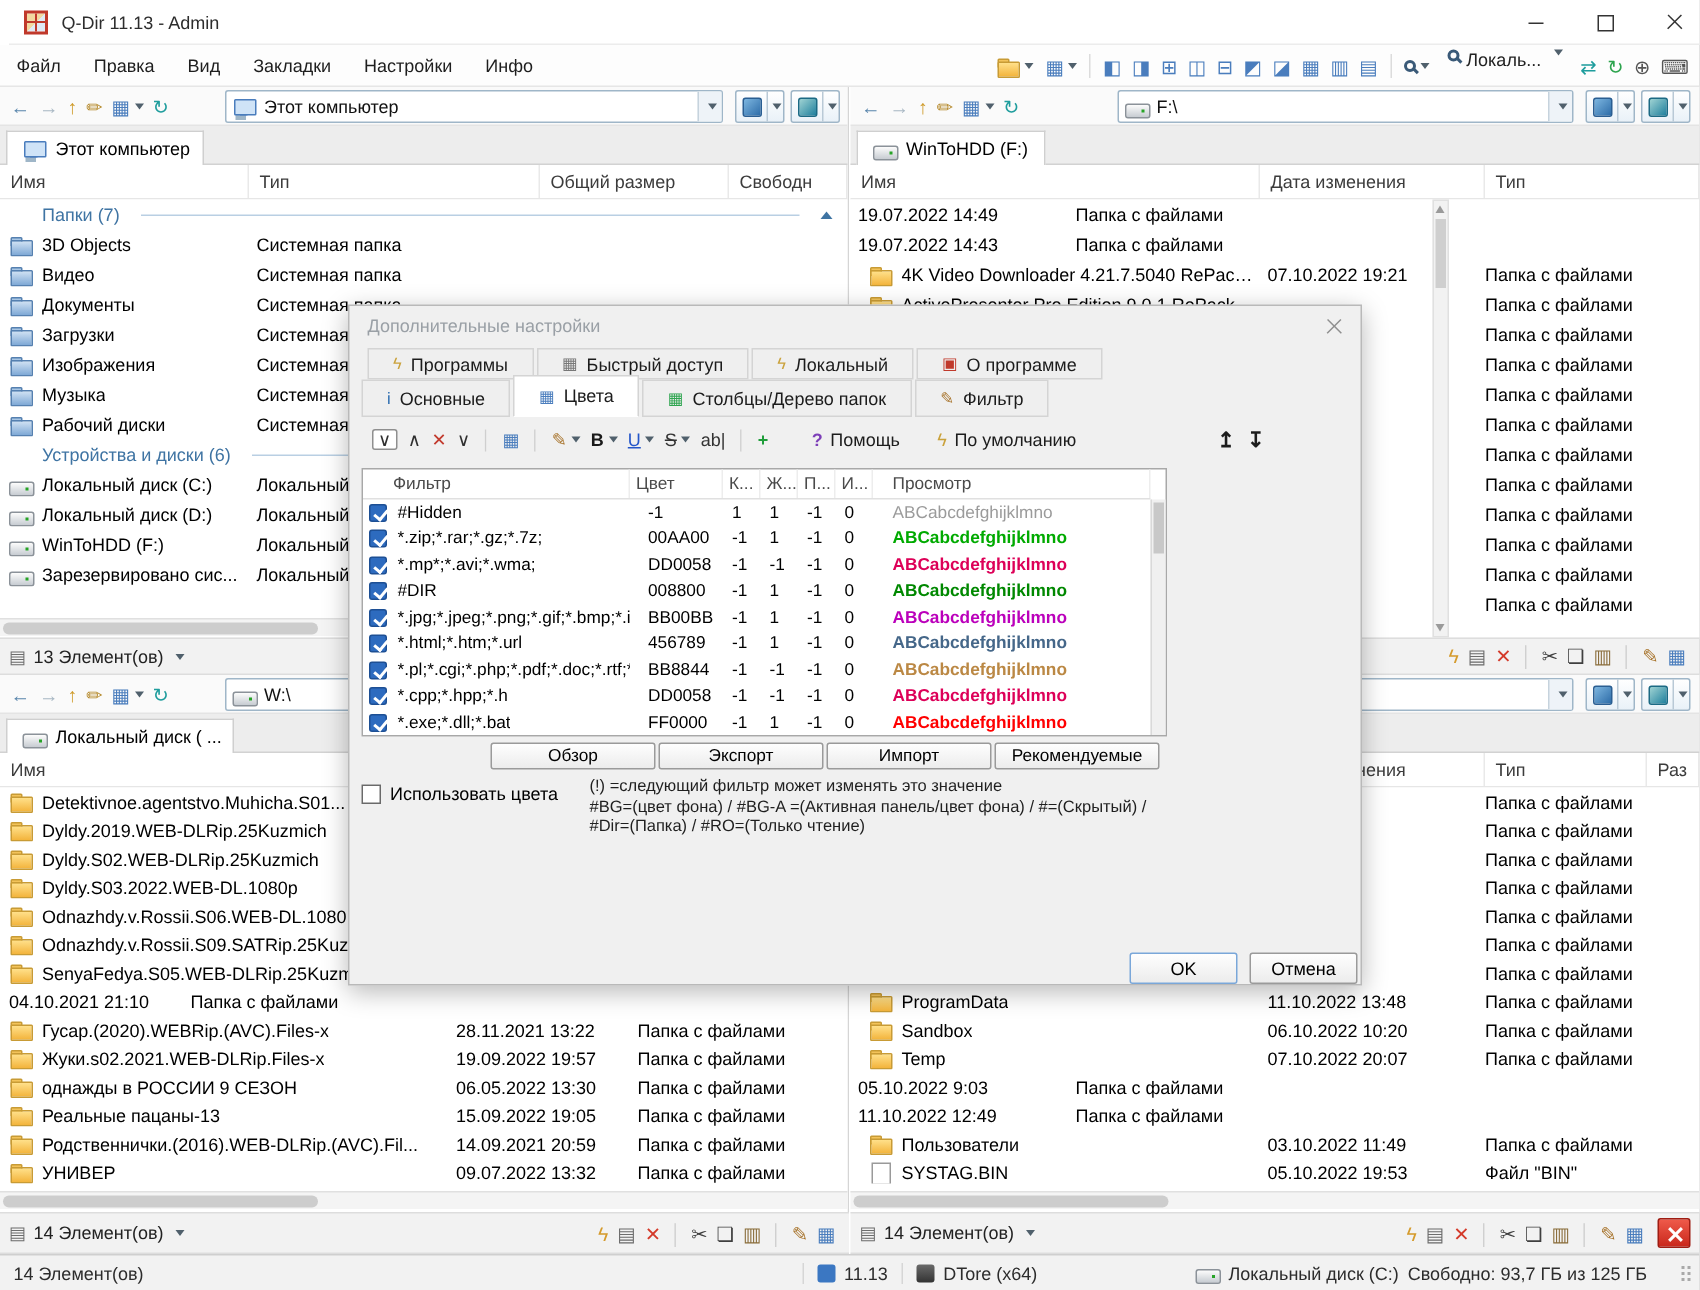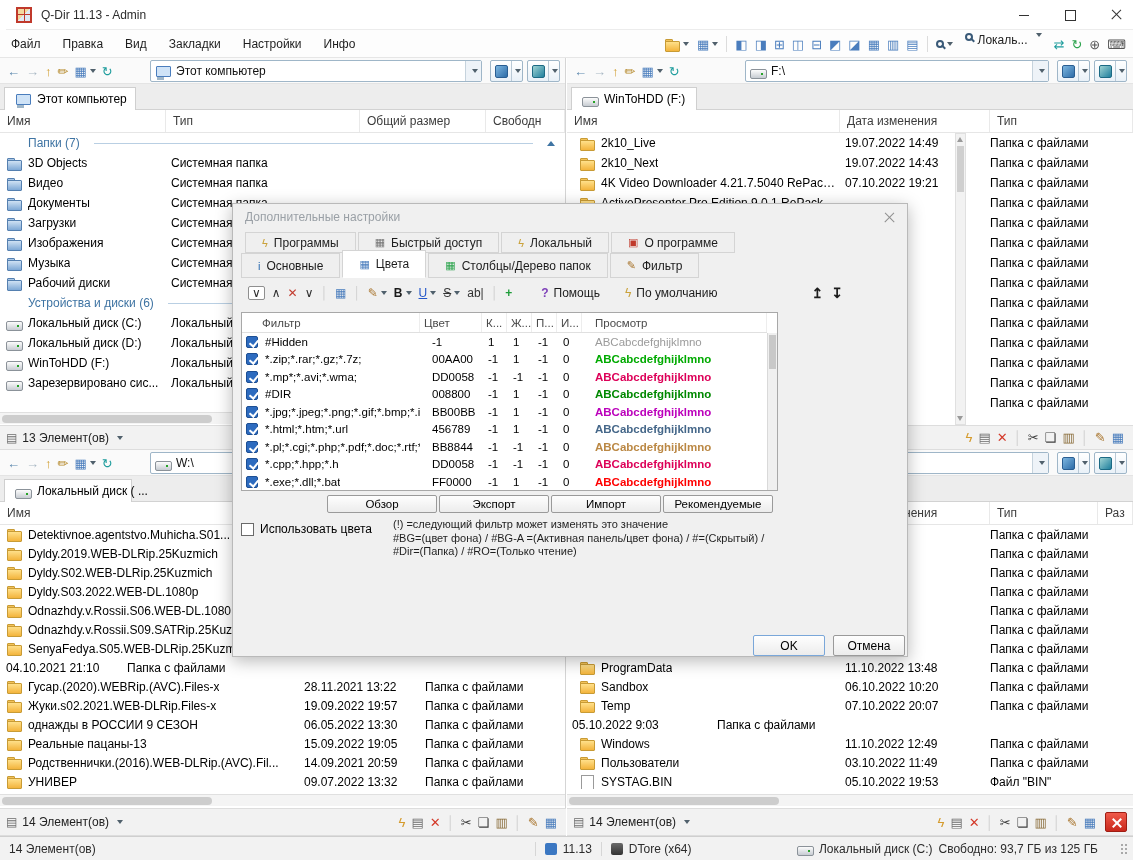--- a/index.html
+++ b/index.html
@@ -507,33 +507,25 @@
       </span>
   </div>
   <div class="hdr">
     <span class="hc1">Имя</span>
     <span class="hc2">Дата изменения</span>
     <span class="hc3">Тип</span>
   </div>
   <div class="list">
 
       <div class="frow">
-        <span class="c1">
-          <i class="ic" data-ic="folder"></i>
-          <b class="nm">2k10_Live</b>
-        </span>
         <span class="c2">19.07.2022 14:49</span>
         <span class="c3">Папка с файлами</span>
       </div>
 
       <div class="frow">
-        <span class="c1">
-          <i class="ic" data-ic="folder"></i>
-          <b class="nm">2k10_Next</b>
-        </span>
         <span class="c2">19.07.2022 14:43</span>
         <span class="c3">Папка с файлами</span>
       </div>
 
       <div class="frow">
         <span class="c1">
           <i class="ic" data-ic="folder"></i>
           <b class="nm">4K Video Downloader 4.21.7.5040 RePack (&amp;...</b>
         </span>
         <span class="c2">07.10.2022 19:21</span>
@@ -765,21 +757,21 @@
         </span>
       </span>
     <span class="split sp2">
         <i class="blk"></i>
         <span class="carbox">
           <i class="car"></i>
         </span>
       </span>
   </div>
   <div class="tabs">
-    <span class="tab" style="width:128px">
+    <span class="tab" style="width:152px">
         <i class="ic" data-ic="drive"></i>
         <span>Локальный диск ( ...</span>
       </span>
   </div>
   <div class="hdr">
     <span class="hc1">Имя</span>
     <span class="hc2">Дата изменения</span>
     <span class="hc3">Тип</span>
   </div>
   <div class="list">
@@ -1069,24 +1061,20 @@
         <span class="c4"></span>
       </div>
 
       <div class="frow">
         <span class="c2">05.10.2022 9:03</span>
         <span class="c3">Папка с файлами</span>
         <span class="c4"></span>
       </div>
 
       <div class="frow">
-        <span class="c1">
-          <i class="ic" data-ic="folder"></i>
-          <b class="nm">Windows</b>
-        </span>
         <span class="c2">11.10.2022 12:49</span>
         <span class="c3">Папка с файлами</span>
         <span class="c4"></span>
       </div>
 
       <div class="frow">
         <span class="c1">
           <i class="ic" data-ic="folder"></i>
           <b class="nm">Пользователи</b>
         </span>

